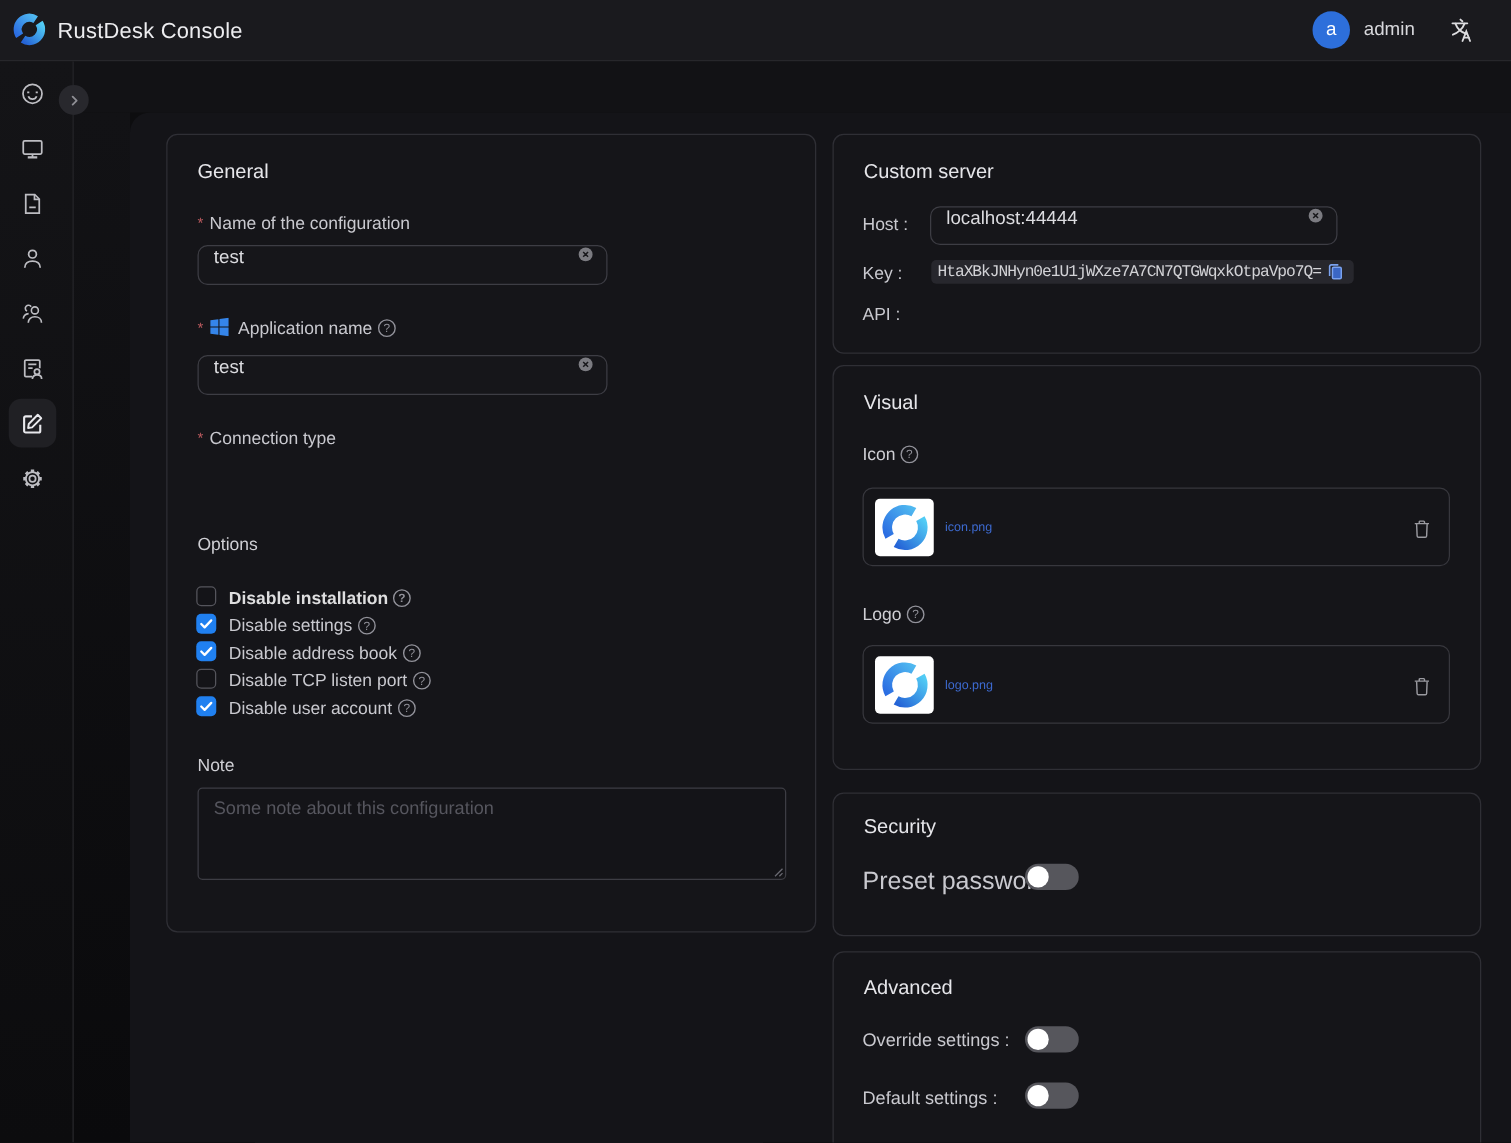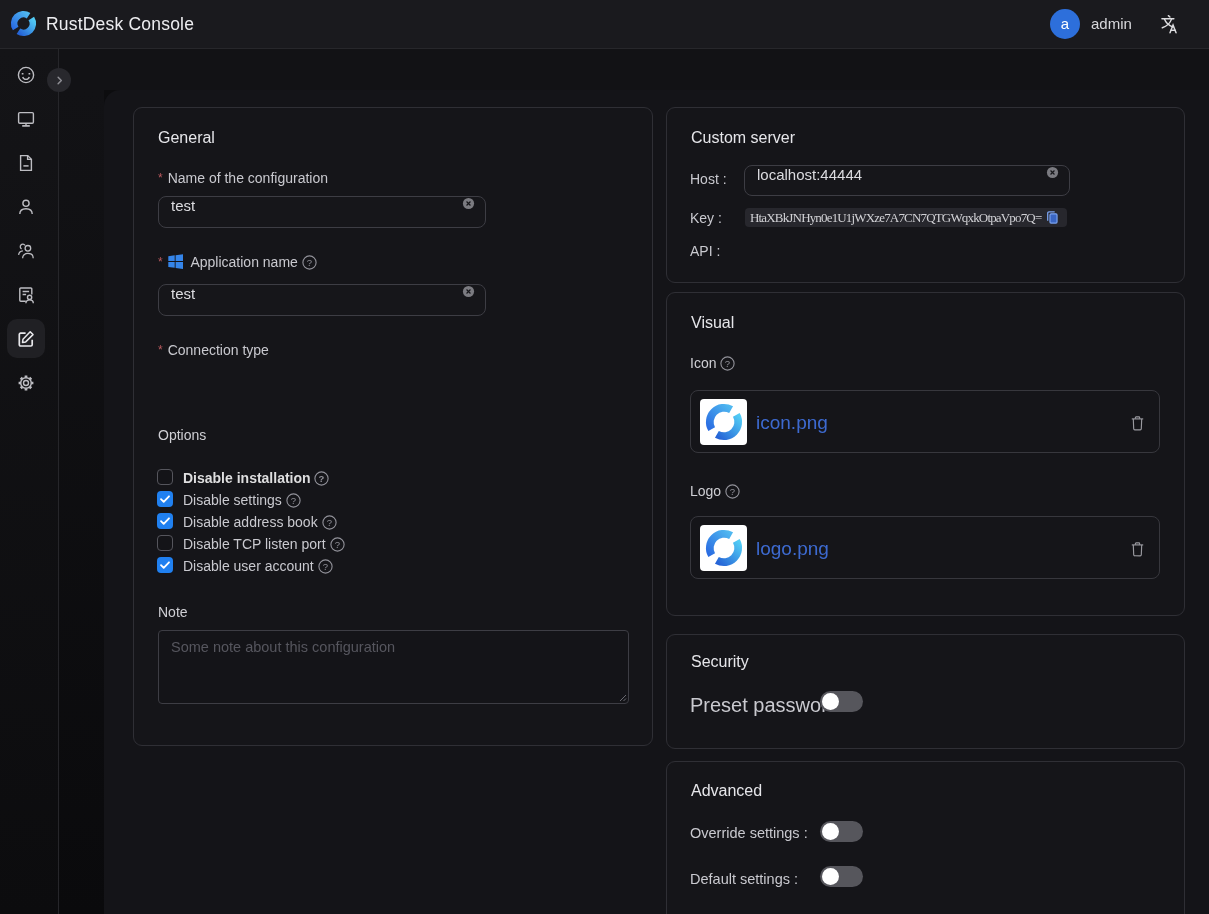--- a/index.html
+++ b/index.html
@@ -32,24 +32,24 @@
 .cb.off{border:1px solid #55555c;background:#141418}
 .cb.on{background:#2080f0}
 .radio{width:14px;height:14px;border-radius:50%}
 .radio.off{border:1px solid #4d4d54;background:#141418}
 .radio.on{border:1px solid #2080f0;background:#2080f0;position:relative}
 .radio.on:after{content:"";position:absolute;left:4px;top:4px;width:6px;height:6px;border-radius:50%;background:#fff}
 .toggle{position:absolute;width:43px;height:21px;border-radius:11px;background:#56565c}
 .toggle:after{content:"";position:absolute;left:2px;top:2px;width:17px;height:17px;border-radius:50%;background:#fff}
 .filerow{position:absolute;left:23px;width:470px;height:63px;border:1px solid #37373d;border-radius:8px}
 .thumb{position:absolute;left:9px;top:8px;width:47px;height:46px;background:#fff;border-radius:4px;display:flex;align-items:center;justify-content:center}
-.flink{position:absolute;left:65px;top:0;height:63px;line-height:63px;font-size:19px;color:#3d6ad0}
+.flink{position:absolute;left:65px;top:0;height:63px;line-height:63px;font-size:10px;color:#3d6ad0}
 .trash{position:absolute;right:15px;top:25px}
 .keybox{position:absolute;background:#27272d;border-radius:4px;height:19px;display:flex;align-items:center;padding:0 8px 0 5px}
-.keybox .kt{font-family:Liberation Serif, serif;font-size:13px;letter-spacing:-0.83px;color:#d2d2d6;white-space:nowrap}
+.keybox .kt{font-family:Liberation Mono, monospace;font-size:13px;letter-spacing:-0.83px;color:#d2d2d6;white-space:nowrap}
 .hlp{display:inline-block;vertical-align:-3px}
 </style>
 </head>
 <body>
 <div class="page">
   <div class="band"></div>
   <div style="position:absolute;left:59px;top:90px;width:45px;height:824px;background:linear-gradient(#121215,#0a0a0c)"></div>
   <div class="panel"></div>
 
   <div class="topbar">

